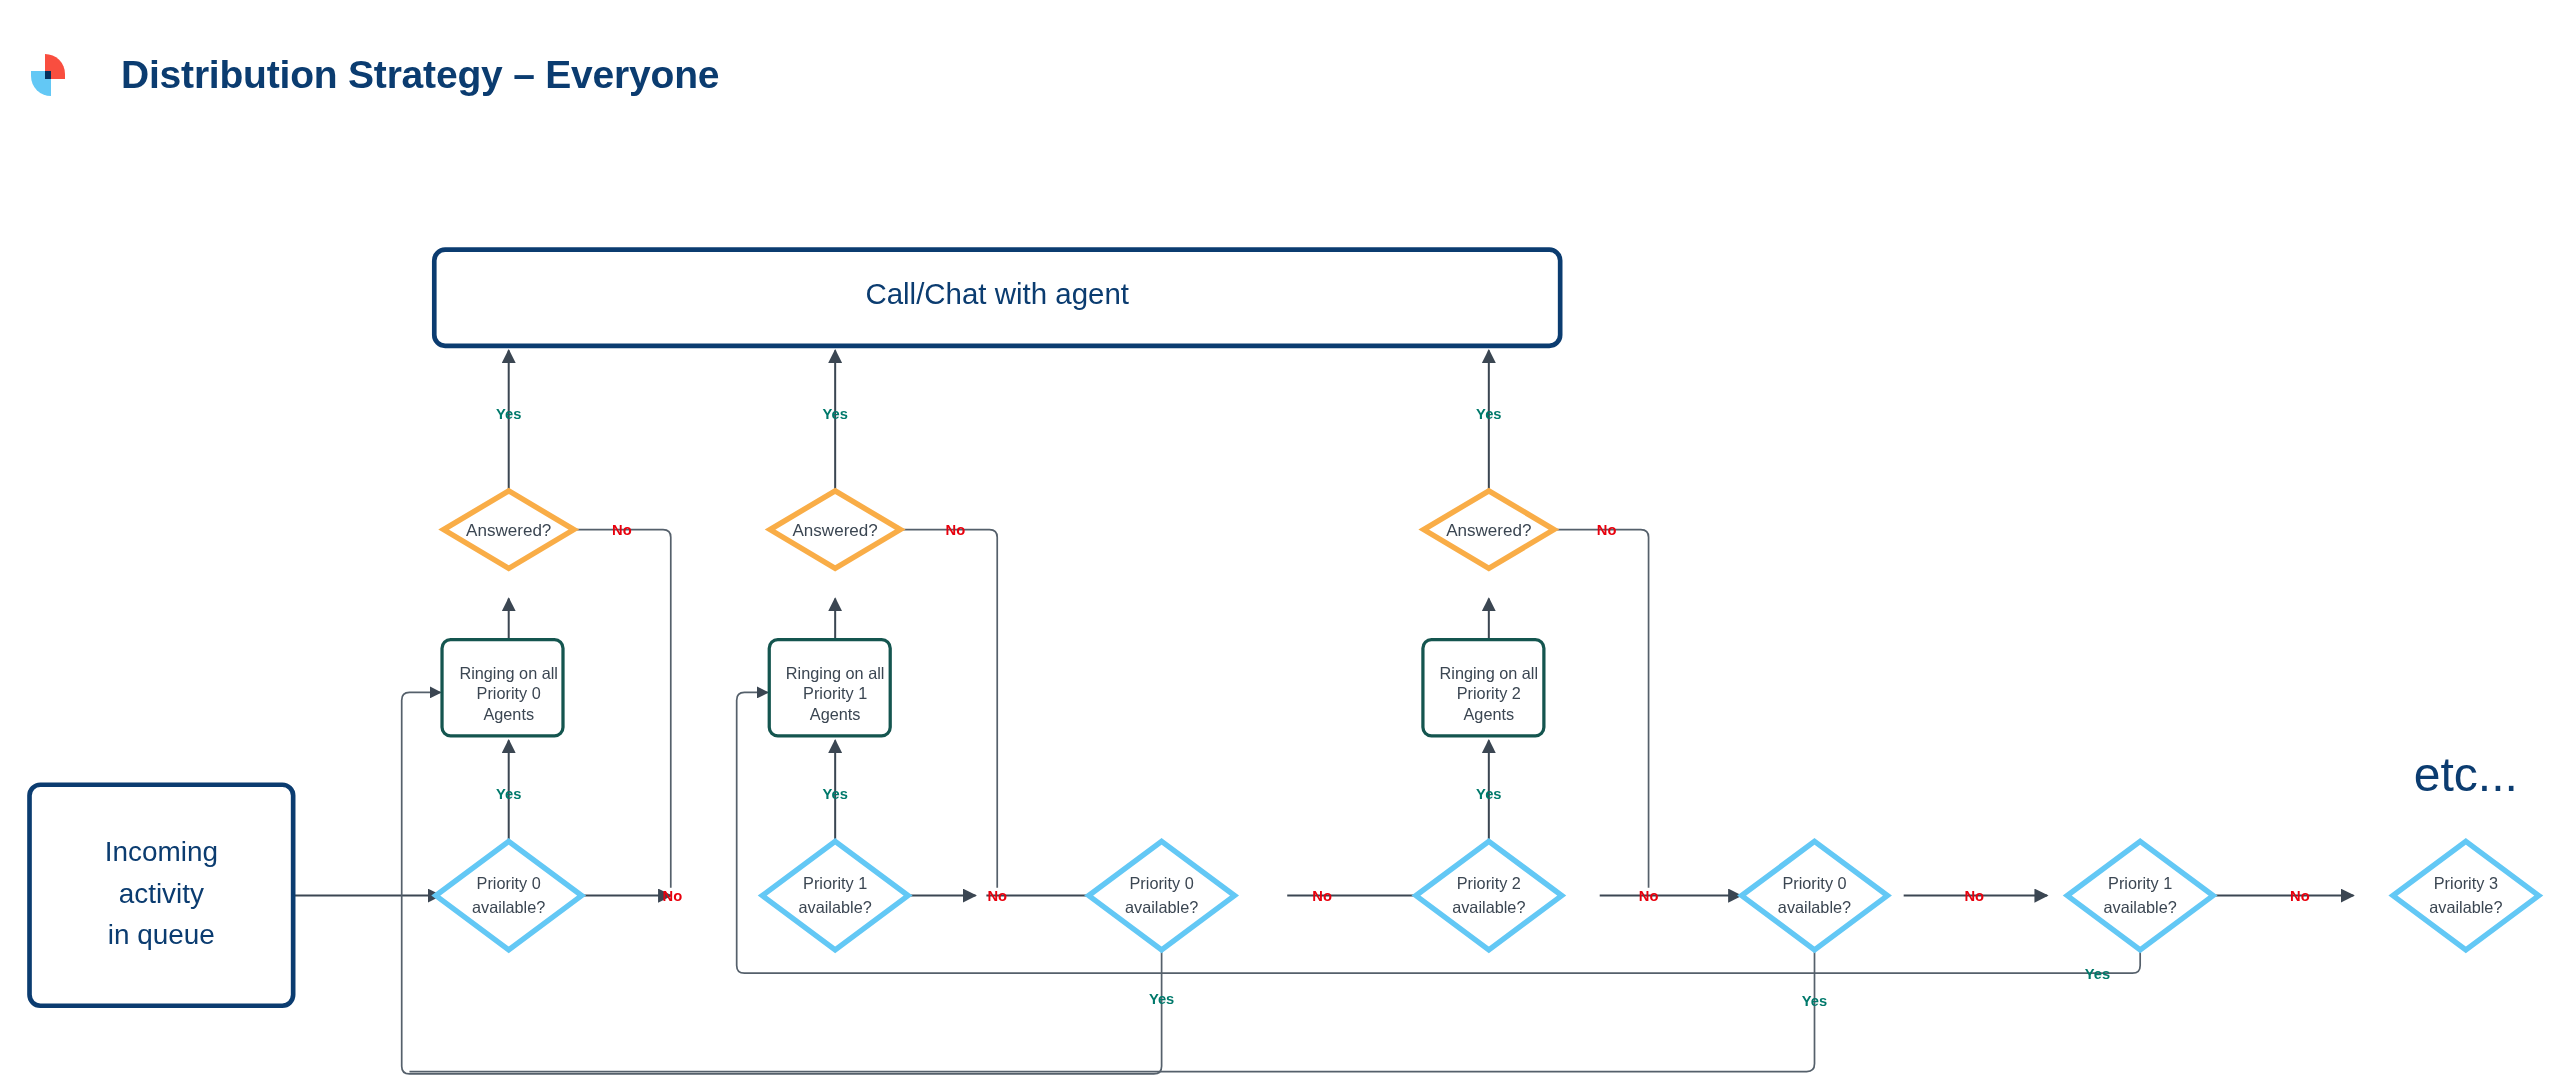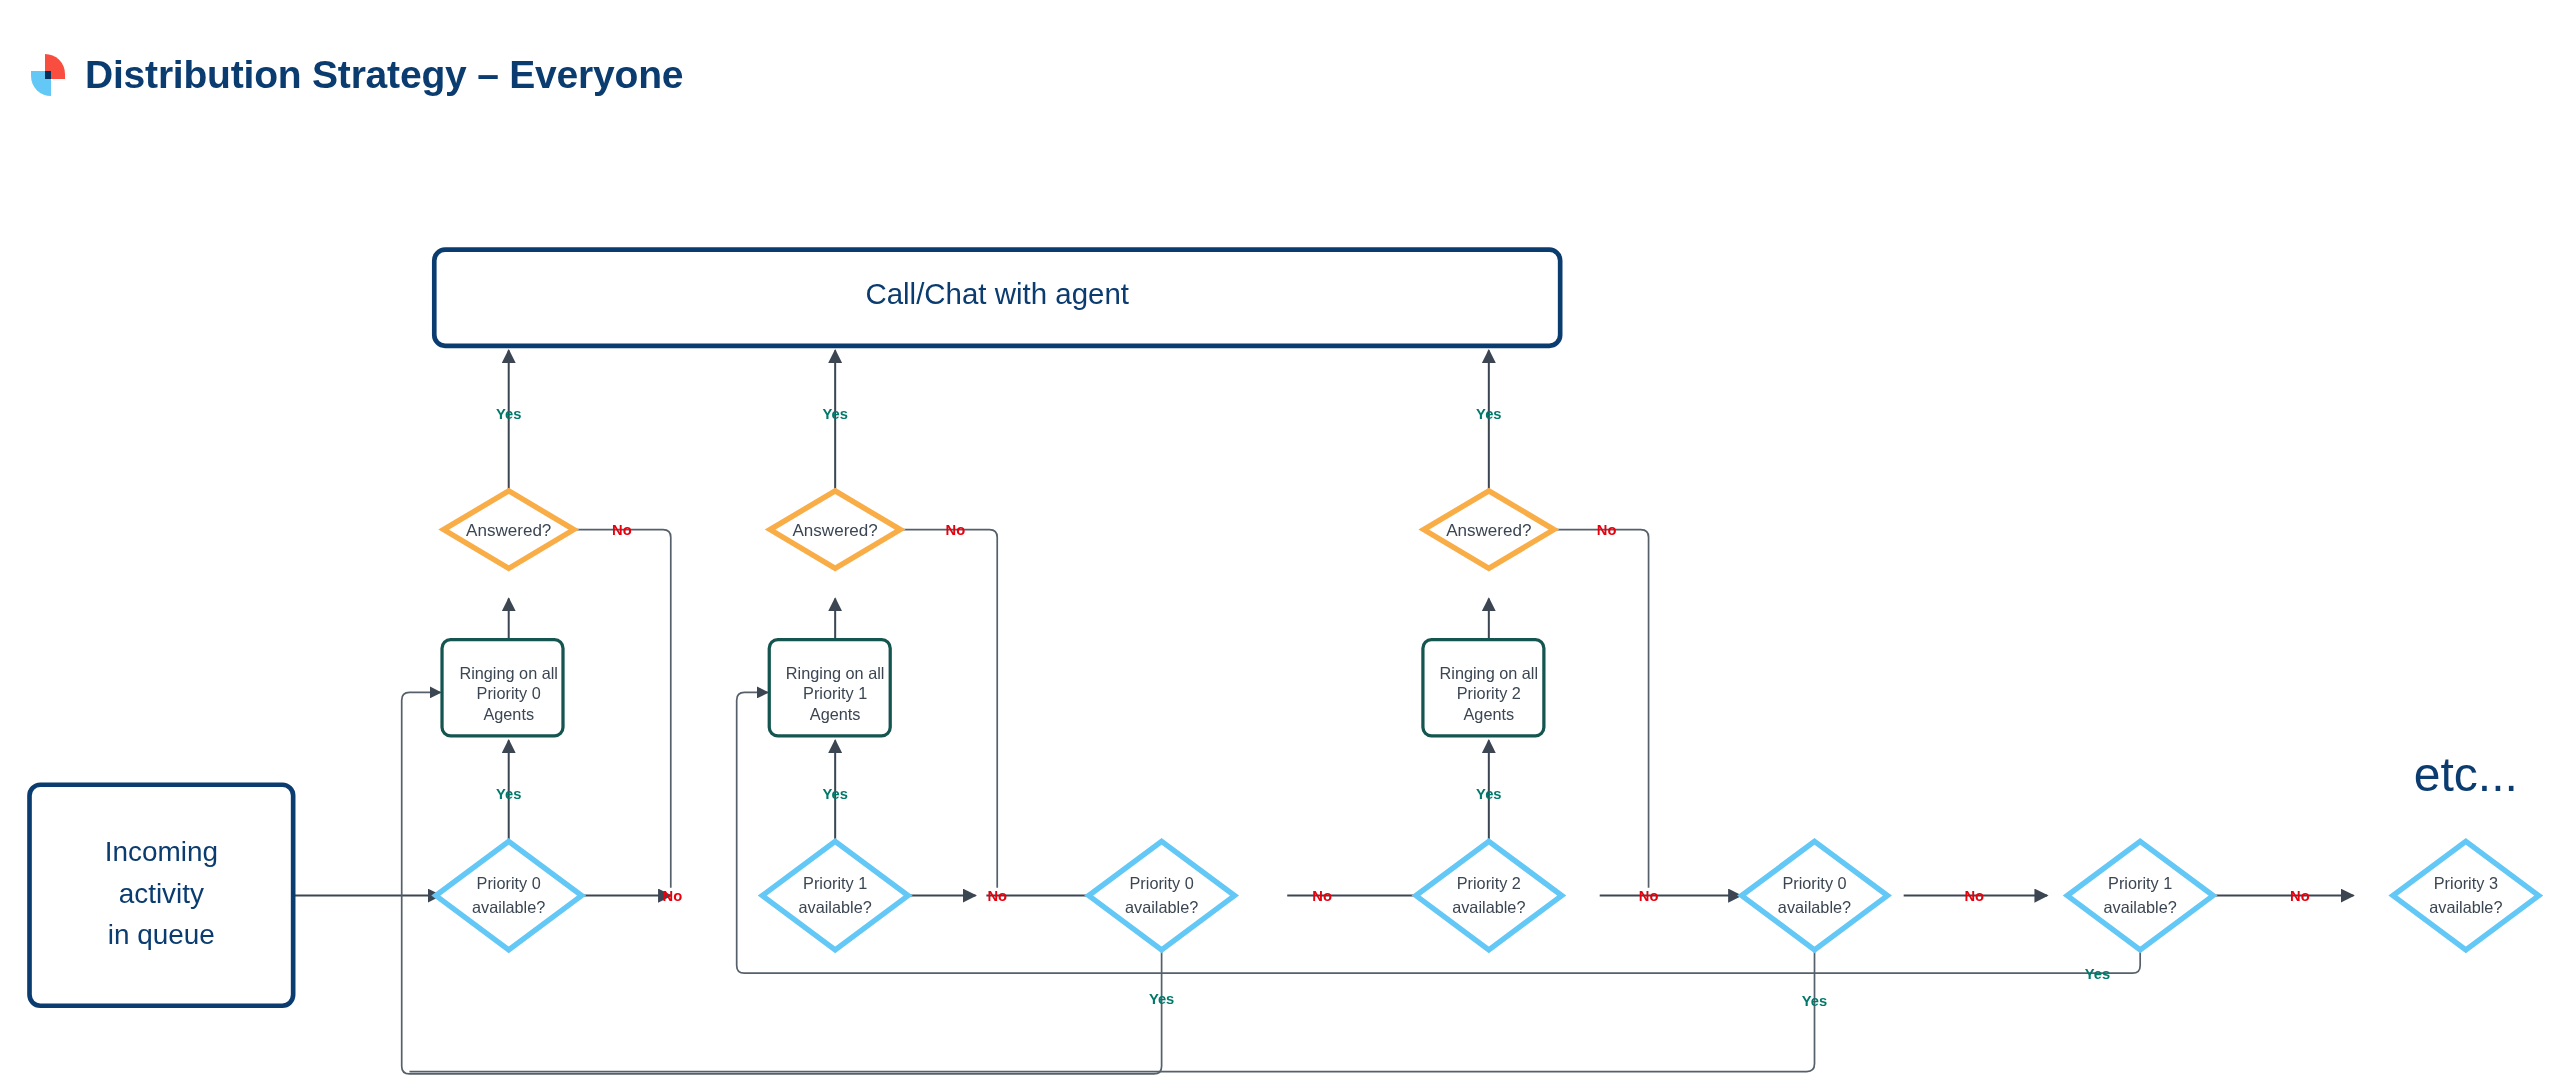--- a/index.html
+++ b/index.html
@@ -28,20 +28,21 @@
     background:#63c8f5; border-bottom-left-radius:20px;
   }
   .logo-mark .navy{
     position:absolute; left:14px; top:17px; width:6.2px; height:7.8px;
     background:#05305c;
   }
   .page-title{
     font-size:39px; font-weight:bold; color:#0b3c70;
     letter-spacing:-0.2px; white-space:nowrap;
     font-family:"Liberation Sans", sans-serif;
+    margin-left:36px;
   }
 
   
   svg#flow{position:absolute;left:0;top:0;width:2576px;height:1091px;}
 
   .edge{ stroke:#3b4652; stroke-width:2.6; fill:none; }
   .edge-thin{ stroke:#55606b; stroke-width:2.2; fill:none; }
   .lbl-yes{ fill:#00796b; font-size:19px; font-weight:bold;
             font-family:"Liberation Sans", sans-serif; }
   .lbl-no{ fill:#e8000d; font-size:19px; font-weight:bold;

